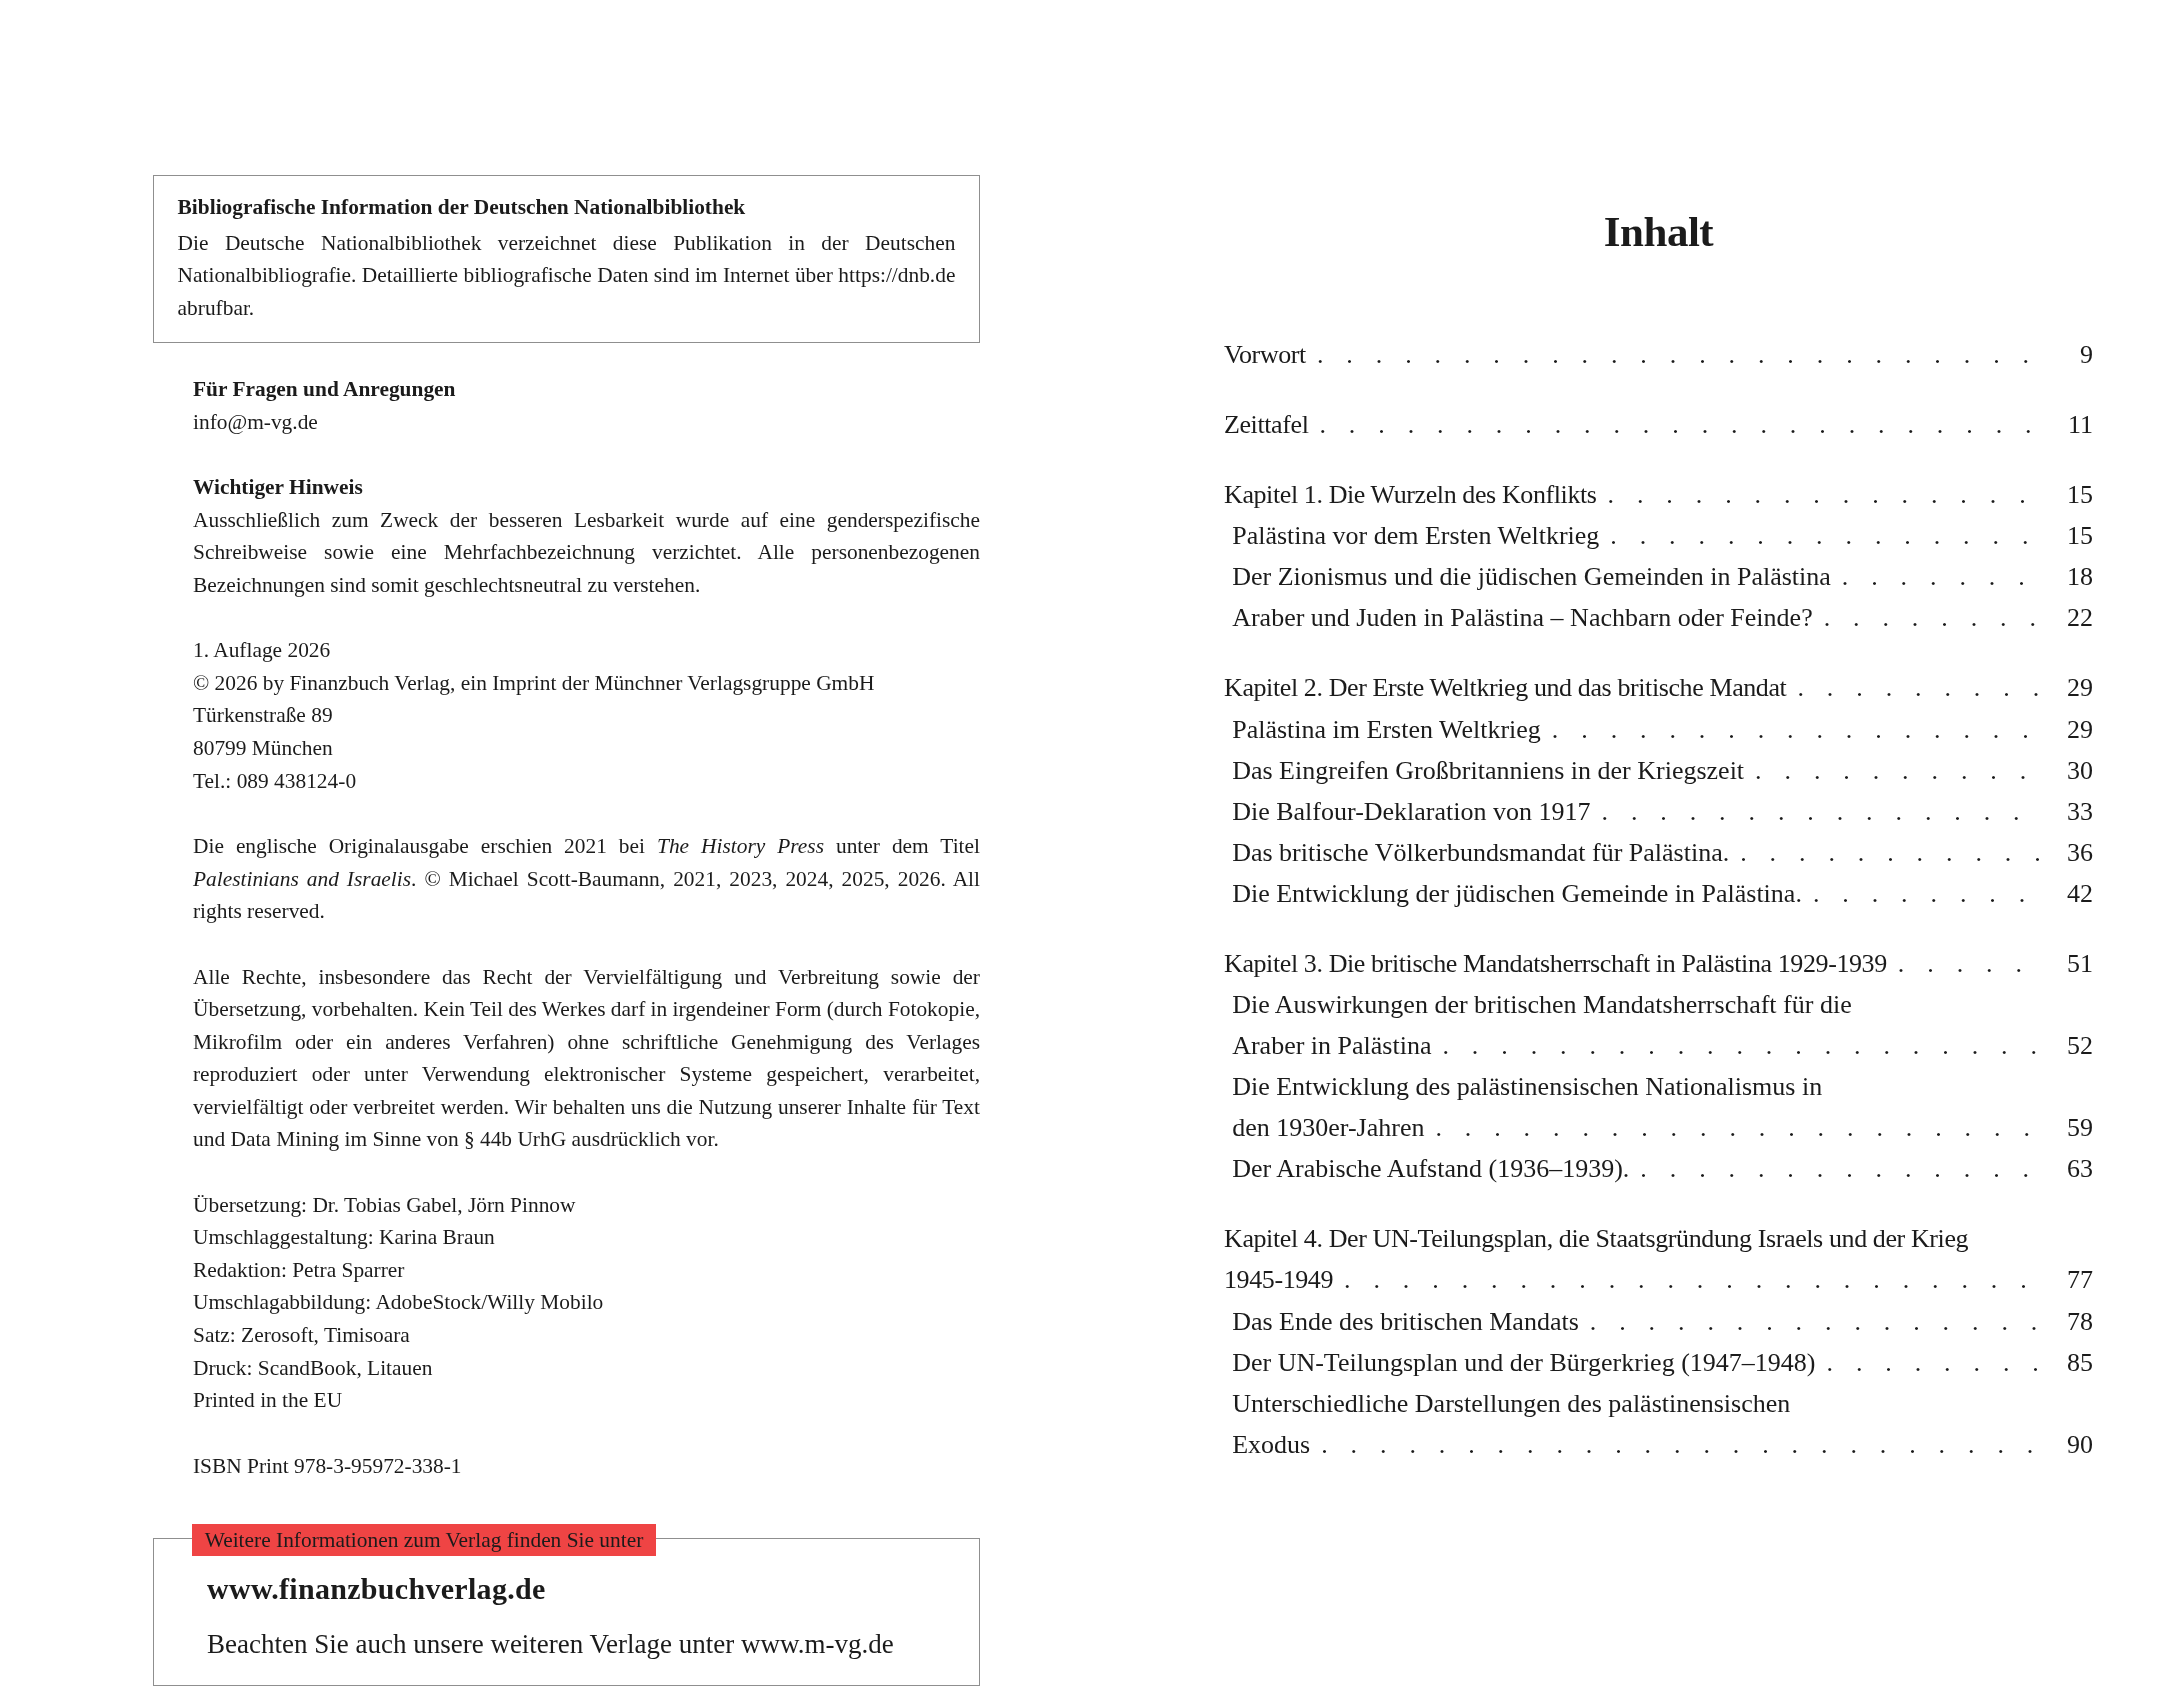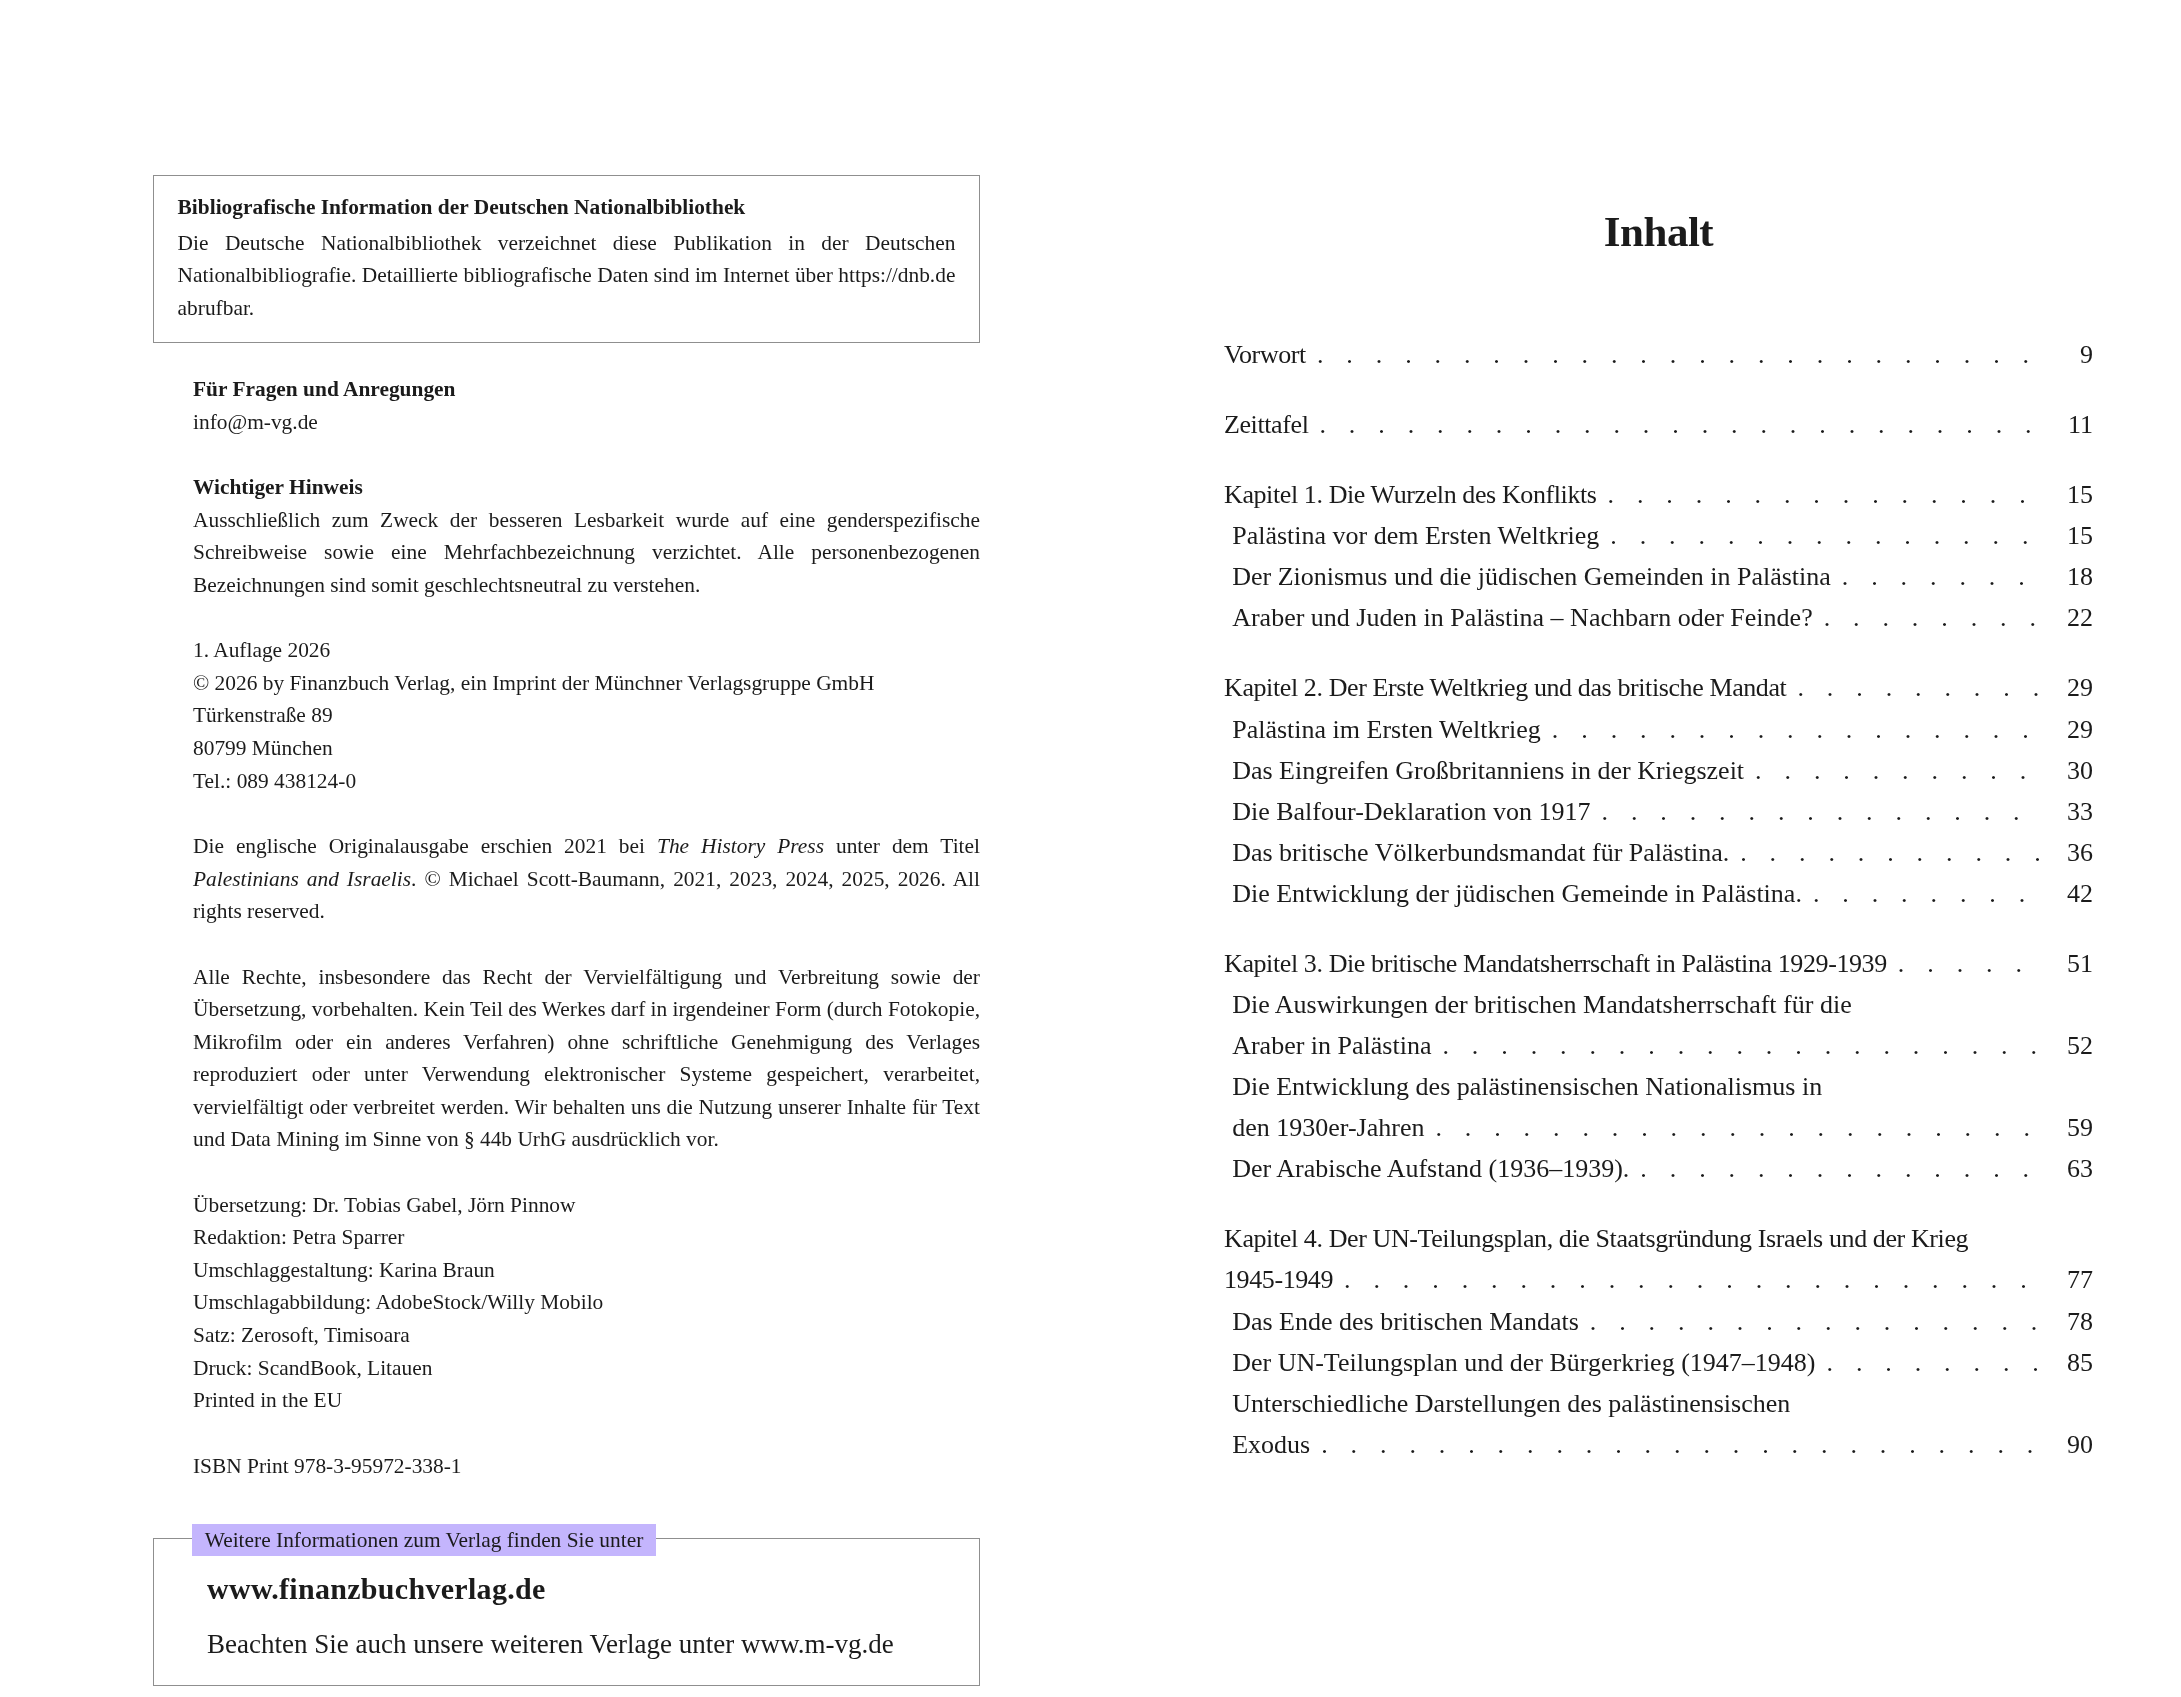--- a/index.html
+++ b/index.html
@@ -34,21 +34,21 @@
 
   .pub-box {
     border: 1.4px solid #8f8f8f;
     position: relative;
     margin-top: 56px;
     padding: 27px 0 20px 53px;
   }
   .pub-legend {
     position: absolute;
     top: -15.5px; left: 38px;
-    background: #c4b5fd;
+    background: #ef4444;
     padding: 0 12.7px;
     font-size: 21.4px;
   }
   .pub-url {
     font-weight: 700;
     font-size: 30px;
     letter-spacing: 0.3px;
     margin-bottom: 12.7px;
   }
   .pub-note { font-size: 27px; }
@@ -119,22 +119,22 @@
       <div class="line">80799 München</div>
       <div class="line">Tel.: 089 438124-0</div>
     </div>
 
   <div class="blk just"><span>Die englische Originalausgabe erschien 2021 bei </span><span class="it">The History Press</span><span> unter dem Titel </span><span class="it">Palestinians and Israelis</span><span>. © Michael Scott-Baumann, 2021, 2023, 2024, 2025, 2026. All rights reserved.</span></div>
 
   <div class="blk just">Alle Rechte, insbesondere das Recht der Vervielfältigung und Verbreitung sowie der Übersetzung, vorbehalten. Kein Teil des Werkes darf in irgendeiner Form (durch Fotokopie, Mikrofilm oder ein anderes Verfahren) ohne schriftliche Genehmigung des Verlages reproduziert oder unter Verwendung elektronischer Systeme gespeichert, verarbeitet, vervielfältigt oder verbreitet werden. Wir behalten uns die Nutzung unserer Inhalte für Text und Data Mining im Sinne von § 44b UrhG ausdrücklich vor.</div>
 
   <div class="blk">
       <div class="line">Übersetzung: Dr. Tobias Gabel, Jörn Pinnow</div>
+      <div class="line">Umschlaggestaltung: Karina Braun</div>
       <div class="line">Redaktion: Petra Sparrer</div>
-      <div class="line">Umschlaggestaltung: Karina Braun</div>
       <div class="line">Umschlagabbildung: AdobeStock/Willy Mobilo</div>
       <div class="line">Satz: Zerosoft, Timisoara</div>
       <div class="line">Druck: ScandBook, Litauen</div>
       <div class="line">Printed in the EU</div>
     </div>
 
   <div class="blk">ISBN Print 978-3-95972-338-1</div>
 
   <div class="pub-box">
     <div class="pub-legend">Weitere Informationen zum Verlag finden Sie unter</div>

